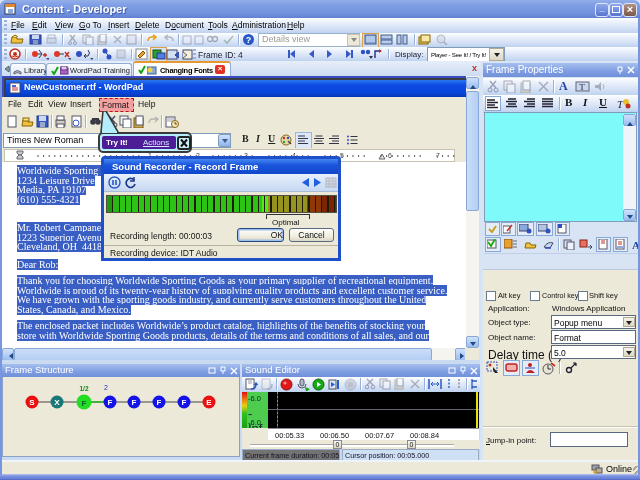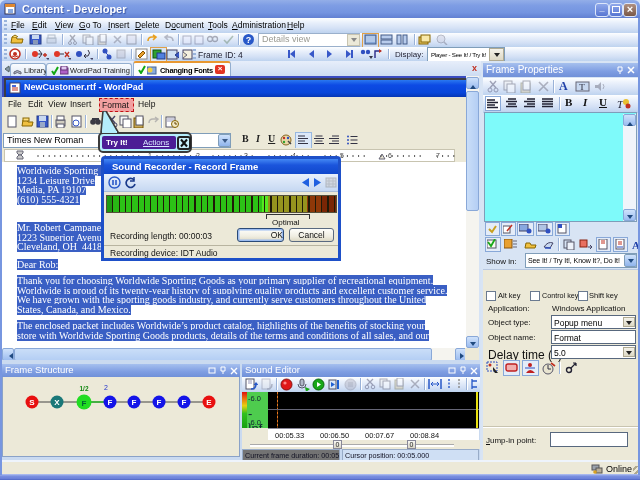--- a/index.html
+++ b/index.html
@@ -769,29 +769,20 @@
           <path d="M2 8 h6" stroke="#3050c0"></path>
         </svg>
       </div>
   <div class="ico" style="left:146px;top:2px;">
         <svg width="13" height="12">
           <text x="2" y="10" font-size="11" font-weight="bold" fill="#2040a8" font-family="Liberation Serif">A</text>
         </svg>
       </div>
 </div>
 
-<div class="abs" style="left:484px;top:253px;width:154px;height:16px;background:#d8e4f4;">
-  <div class="abs" style="left:2px;top:4px;font-size:8px;color:#111;">Show in:</div>
-  <div class="abs" style="left:41px;top:0px;width:112px;height:15px;background:#fff;border:1px solid #7f9db9;box-sizing:border-box;">
-    <div class="abs" style="left:2px;top:3px;font-size:7px;letter-spacing:-0.1px;color:#000;white-space:nowrap;">See It! / Try It!, Know It?, Do It!</div>
-  </div>
-  <div class="abs" style="left:140px;top:1px;width:13px;height:13px;background:linear-gradient(#cfe2fb,#8fb4ec);border:1px solid #7f9db9;border-radius:2px;box-sizing:border-box;">
-        <div style="margin:4px auto 0;width:0;height:0;border:3px solid transparent;border-top:4px solid #204a80;"></div>
-      </div>
-</div>
 
 <div class="abs" style="left:483px;top:269px;width:155px;height:192px;background:#ece9d8;border-top:1px solid #b8c8e0;" id="rp-lower">
   <div class="abs" style="left:3px;top:21px;width:8px;height:8px;background:#fff;border:1px solid #6a7a90;"></div>
   <div class="abs" style="left:15px;top:21px;font-size:7.5px;color:#111;">Alt key</div>
   <div class="abs" style="left:47px;top:21px;width:8px;height:8px;background:#fff;border:1px solid #6a7a90;"></div>
   <div class="abs" style="left:59px;top:21px;font-size:7.2px;color:#111;">Control key</div>
   <div class="abs" style="left:95px;top:21px;width:8px;height:8px;background:#fff;border:1px solid #6a7a90;"></div>
   <div class="abs" style="left:106px;top:21px;font-size:7.5px;color:#111;">Shift key</div>
   <div class="abs" style="left:5px;top:34px;font-size:8px;color:#111;">Application:</div>
   <div class="abs" style="left:69px;top:34px;font-size:8px;color:#111;">Windows Application</div>

